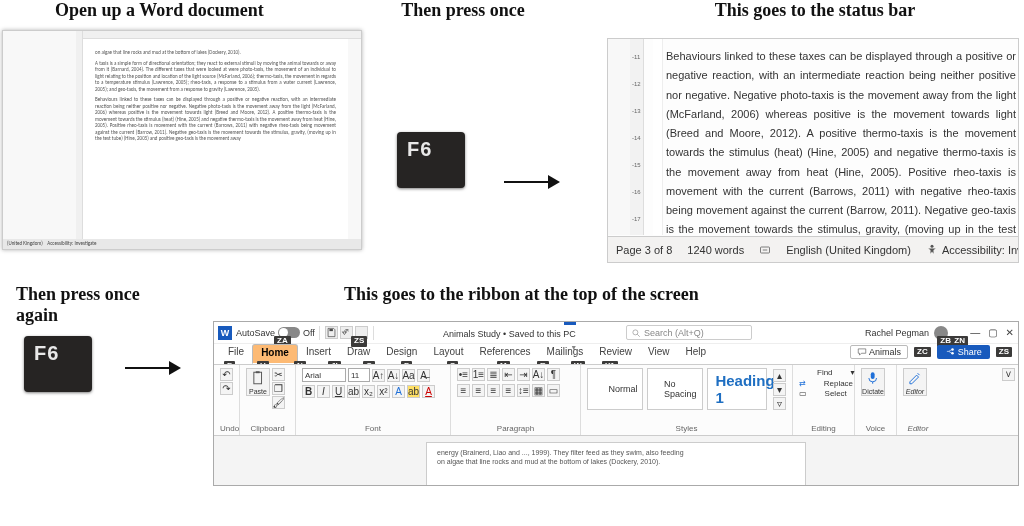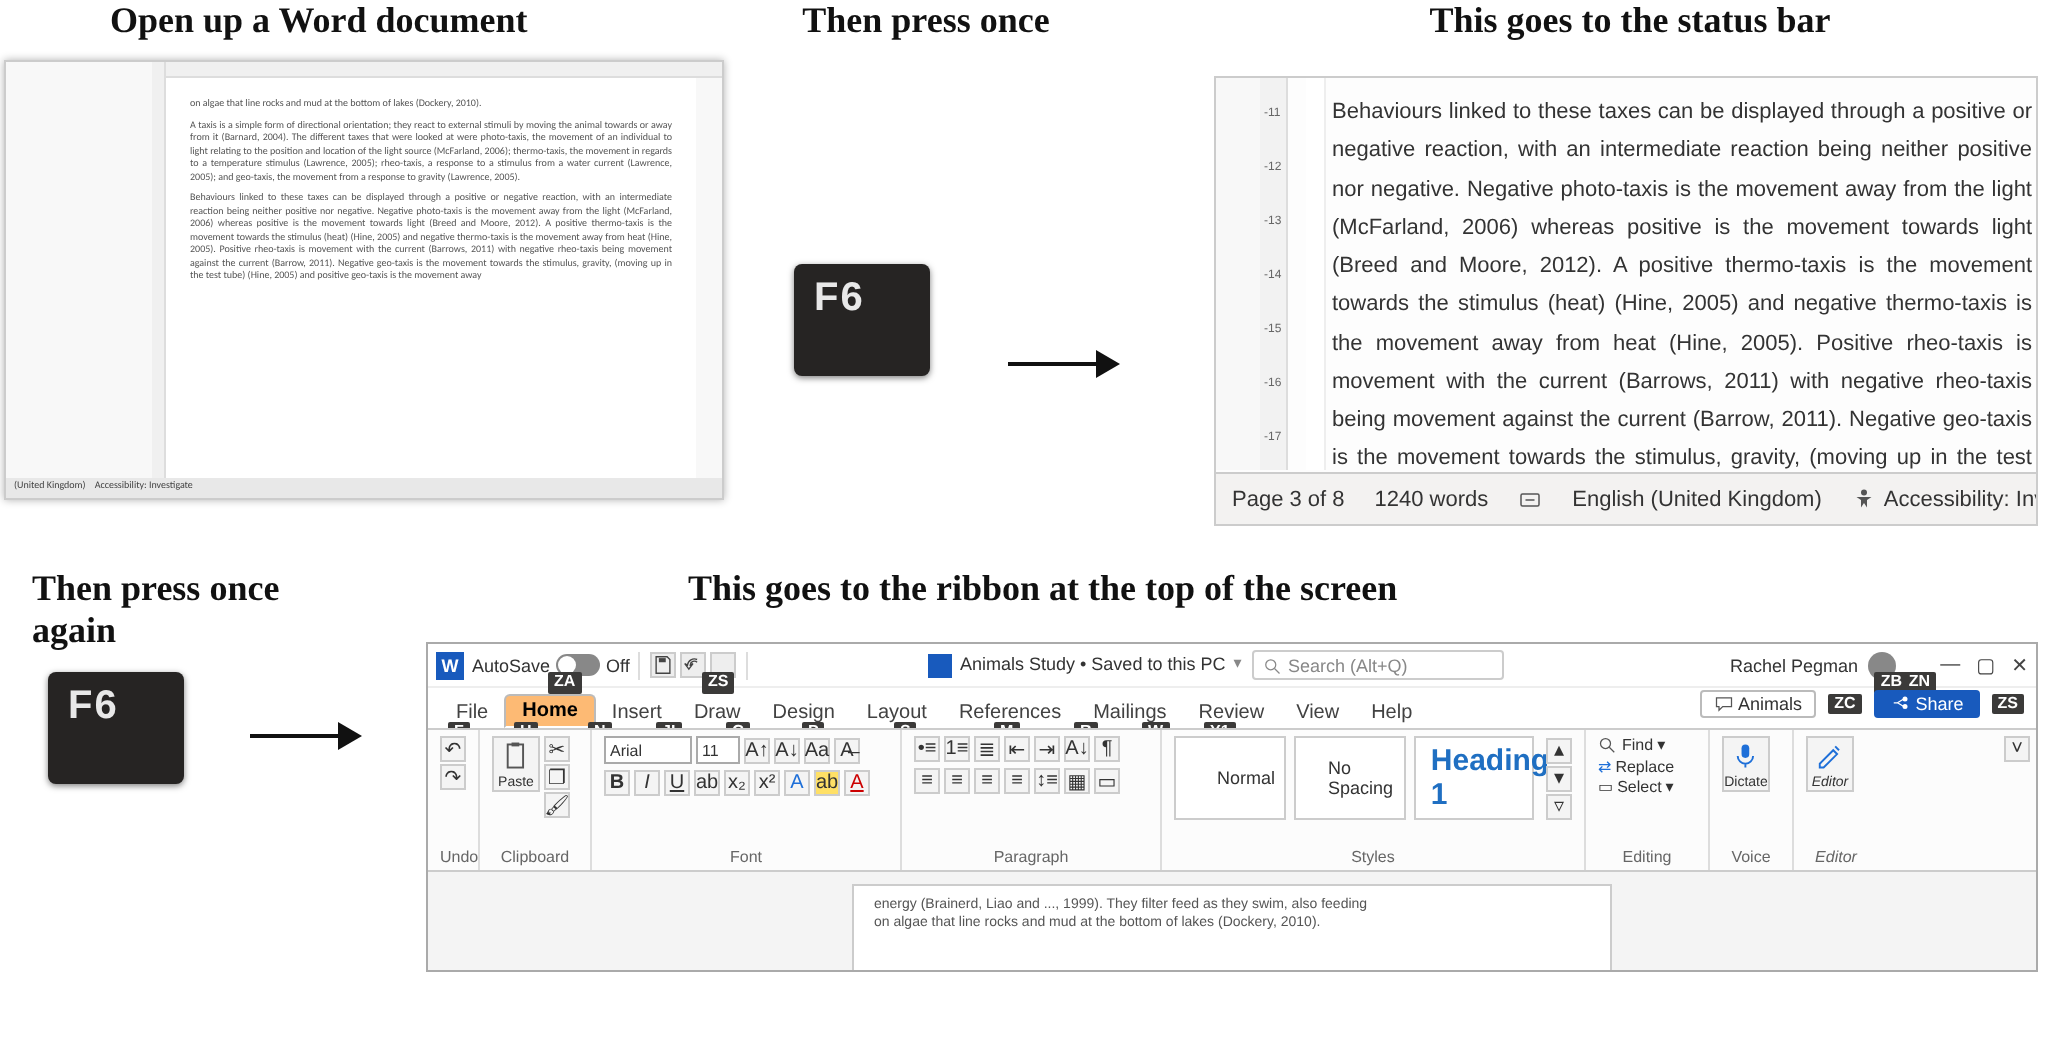--- a/index.html
+++ b/index.html
@@ -50,49 +50,49 @@
     
     .ribbon-shot { position:absolute; left:213px; top:41px; width:806px; height:165px; border:1px solid #aaa; background:#fff; overflow:hidden; font-family:'Segoe UI',sans-serif; font-size:10px; color:#333;}
     .keytip { position:absolute; background:#3b3a39; color:#fff; font-size:8px; padding:1px 3px; border-radius:1px; font-weight:600; line-height:1.1;}
     .title-row { height:22px; background:#fff; border-bottom:1px solid #eee; display:flex; align-items:center; position:relative;}
     .title-row .word-icon { width:14px; height:14px; background:#185abd; margin:0 4px; display:flex; align-items:center; justify-content:center; color:#fff; font-size:9px; font-weight:bold;}
     .autosave { display:flex; align-items:center; gap:3px; font-size:9px;}
     .toggle { width:22px; height:11px; border-radius:6px; background:#888; position:relative;}
     .toggle::after{content:''; position:absolute; left:1px; top:1px; width:9px; height:9px; border-radius:50%; background:#fff;}
     .sep { width:1px; height:14px; background:#ddd; margin:0 4px;}
     .qat-ico { width:13px; height:13px; background:#eee; border:1px solid #ccc; margin:0 1px;}
-    .title-center { position:absolute; left:250px; display:flex; align-items:flex-start; gap:4px;}
+    .title-center { position:absolute; left:229px; display:flex; align-items:flex-end; gap:4px;flex-direction:column;}
     .title-center .doc-icon { width:12px; height:12px; background:#185abd;}
     .title-search { position:absolute; left:412px; width:126px; height:15px; border:1px solid #ccc; border-radius:2px; display:flex; align-items:center; gap:3px; padding:0 4px; color:#888; font-size:9px;}
     .title-user { position:absolute; right:70px; display:flex; align-items:center; gap:5px;}
     .avatar-mini { width:14px; height:14px; border-radius:50%; background:#888;}
     .win-btns { position:absolute; right:4px; display:flex; gap:8px; color:#444;}
 
-    .tabs-row { height:20px; display:flex; align-items:flex-end; gap:0; padding:0 6px; position:relative;}
+    .tabs-row { height:20px; display:flex; gap:0; padding:0 6px; position:relative;}
     .tab { padding:2px 8px; font-size:10px; color:#424242; cursor:pointer;}
     .tab.active { border:1px solid #bbb; border-bottom:1px solid #fff; border-radius:3px 3px 0 0; background:#fdba74; font-weight:600; color:#000;}
     .tabs-right { position:absolute; right:6px; top:1px; display:flex; gap:6px; align-items:center;}
     .comments-btn { border:1px solid #bbb; padding:1px 6px; font-size:9px; border-radius:2px; display:flex; align-items:center; gap:2px; background:#fff;}
     .share-btn { background:#185abd; color:#fff; padding:2px 8px; font-size:9px; border-radius:2px; display:flex; align-items:center; gap:3px;}
 
     .ribbon-body { height:72px; border-top:1px solid #ccc; border-bottom:1px solid #ccc; background:#fcfcfc; display:flex; position:relative;}
     .grp { border-right:1px solid #ddd; padding:3px 6px 0 6px; position:relative; display:flex; flex-direction:column; justify-content:space-between;}
     .grp-name { font-size:8px; color:#666; text-align:center; padding-bottom:2px;}
     .stk { display:flex; flex-direction:column; gap:1px;}
     .r { display:flex; align-items:center; gap:2px;}
     .ico { width:13px; height:13px; border:1px solid #ccc; background:#f4f4f4; display:inline-flex; align-items:center; justify-content:center;}
     .ico-big { width:24px; height:28px; border:1px solid #ccc; background:#f4f4f4; display:inline-flex; align-items:center; justify-content:center; flex-direction:column; font-size:7px; gap:1px;}
     .ico-big svg, .ico svg { width:70%; height:70%;}
     .fontbox { width:44px; height:14px; border:1px solid #aaa; font-size:8px; padding:0 2px; display:flex; align-items:center; background:#fff;}
     .sizebox { width:22px; height:14px; border:1px solid #aaa; font-size:8px; padding:0 2px; display:flex; align-items:center; background:#fff;}
     .style-box { display:inline-flex; align-items:center; justify-content:center; width:60px; height:42px; border:1px solid #ccc; margin-right:2px; font-size:9px; background:#fff; flex-direction:column;padding-left:16px;}
     .style-box .sample { font-size:12px;}
     .style-box.heading .sample { color:#1f6fc2; font-size:15px; font-weight:600;}
     .find-stack { font-size:8px;}
-    .find-stack div { display:flex; gap:2px; align-items:flex-start; margin-bottom:1px;}
+    .find-stack div { display:flex; gap:18px; align-items:flex-start; margin-bottom:1px;}
 
     .ribbon-doc { height:50px; display:flex; background:#f4f4f4;}
     .ribbon-doc .page-area { margin:6px auto 0 auto; width:380px; background:#fff; border:1px solid #ccc; padding:5px 10px; font-size:7px; color:#555; text-align:justify; line-height:1.3;}
   </style>
 </head>
 <body>
 
 <div class="row" id="row1">
   <div class="caption" id="cap-open">Open up a Word document</div>
   <div class="caption" id="cap-then1">Then press once</div>

